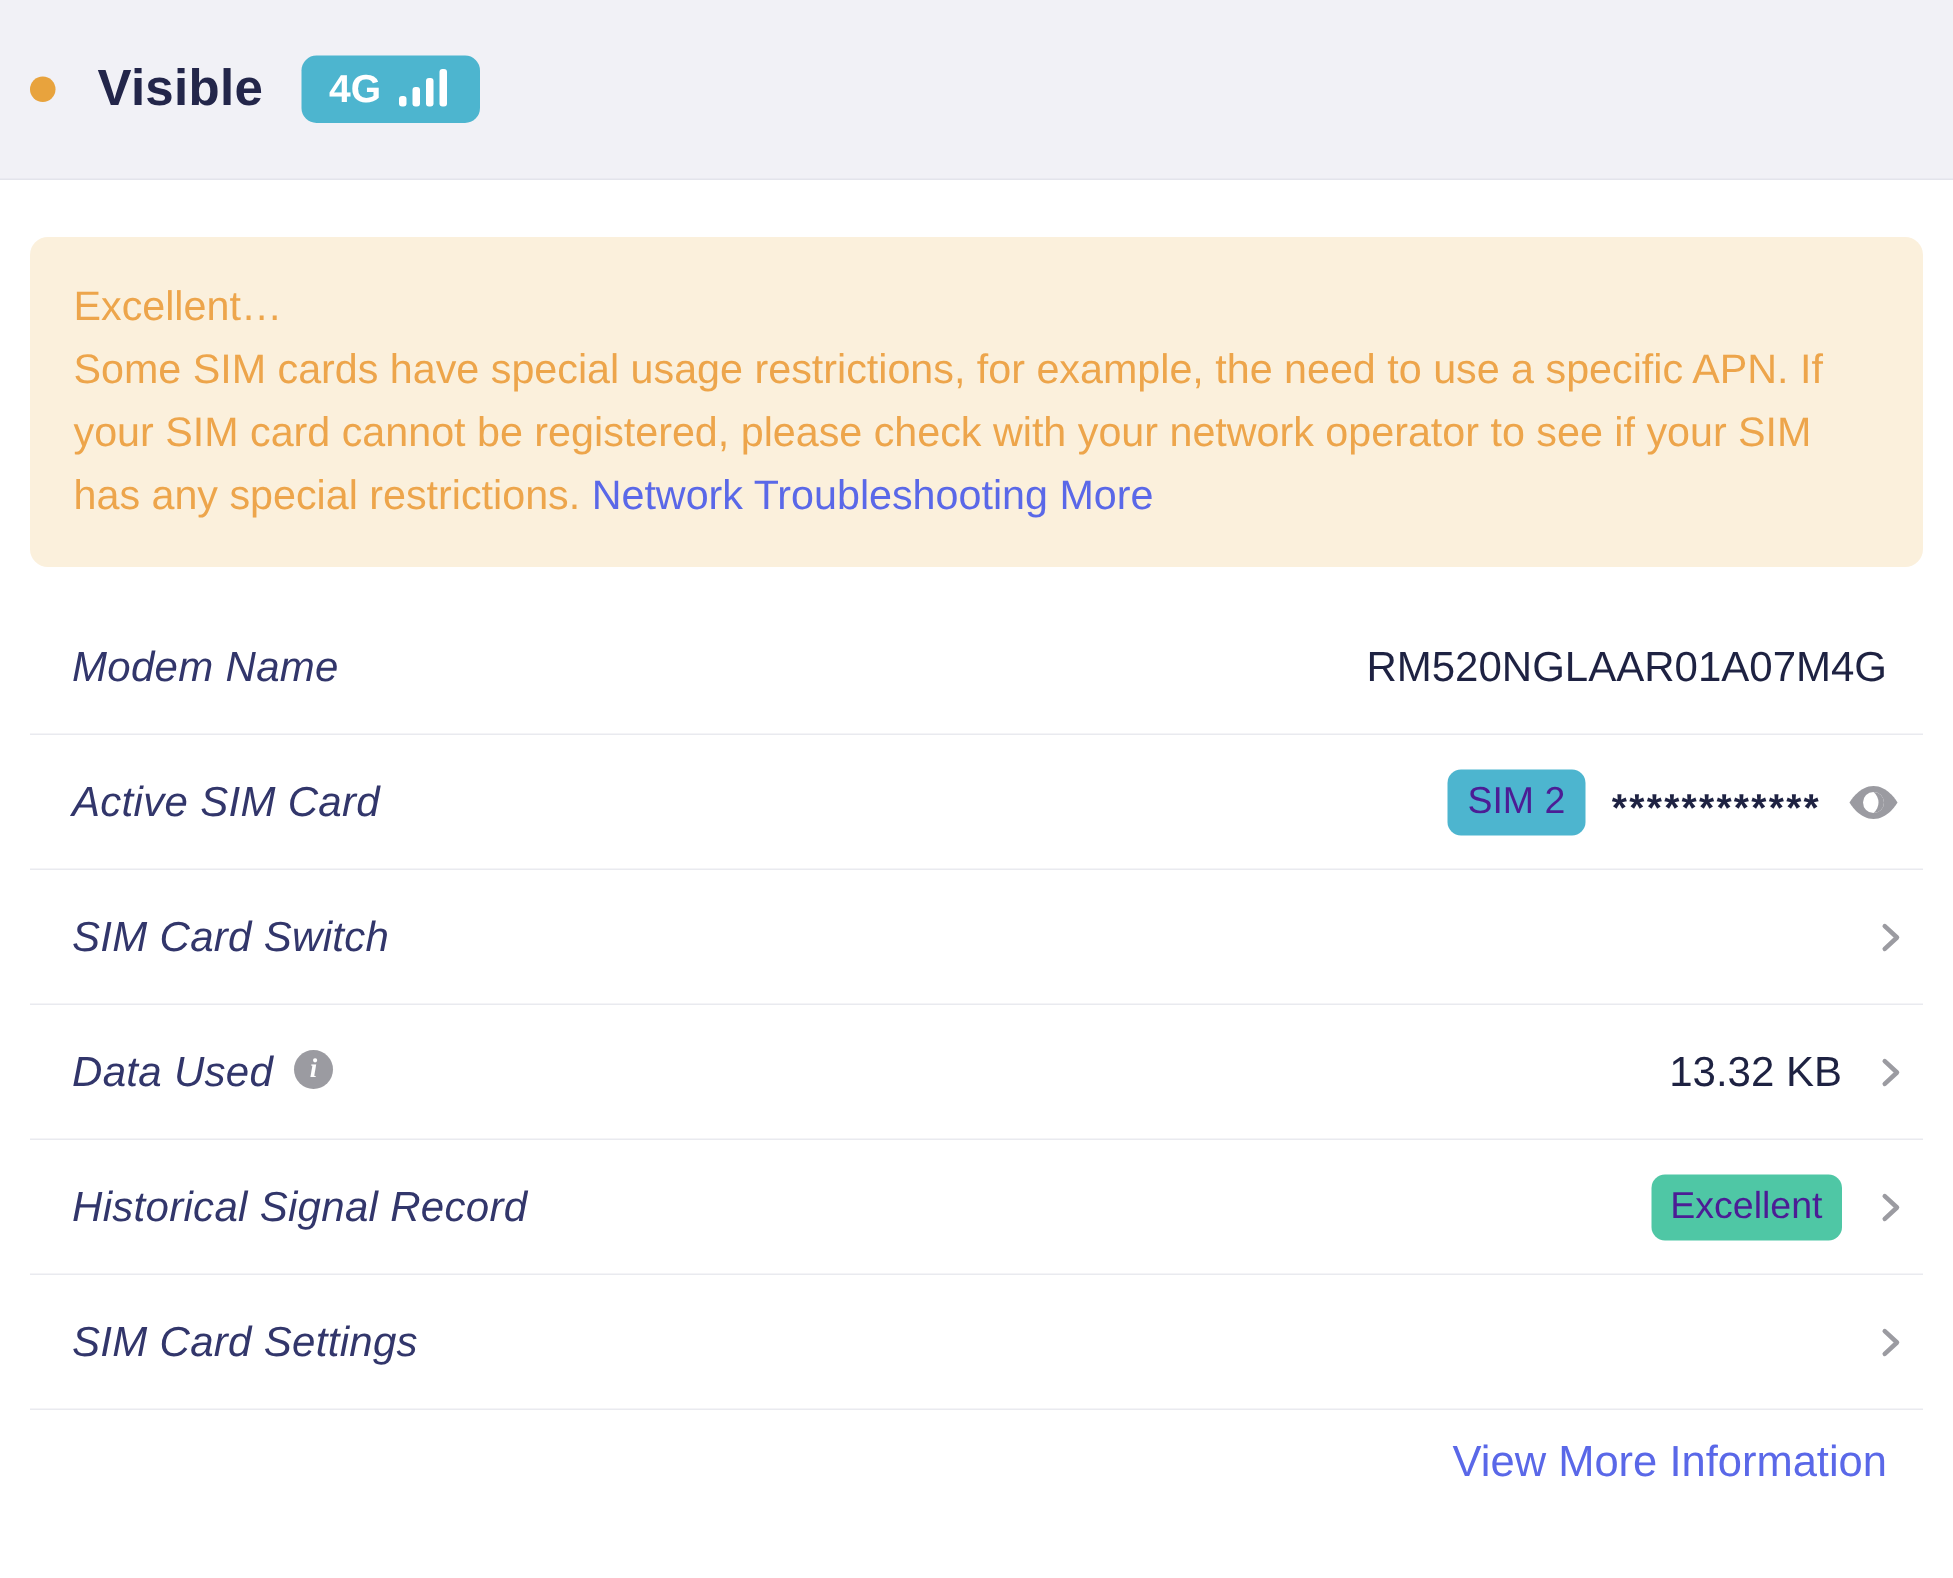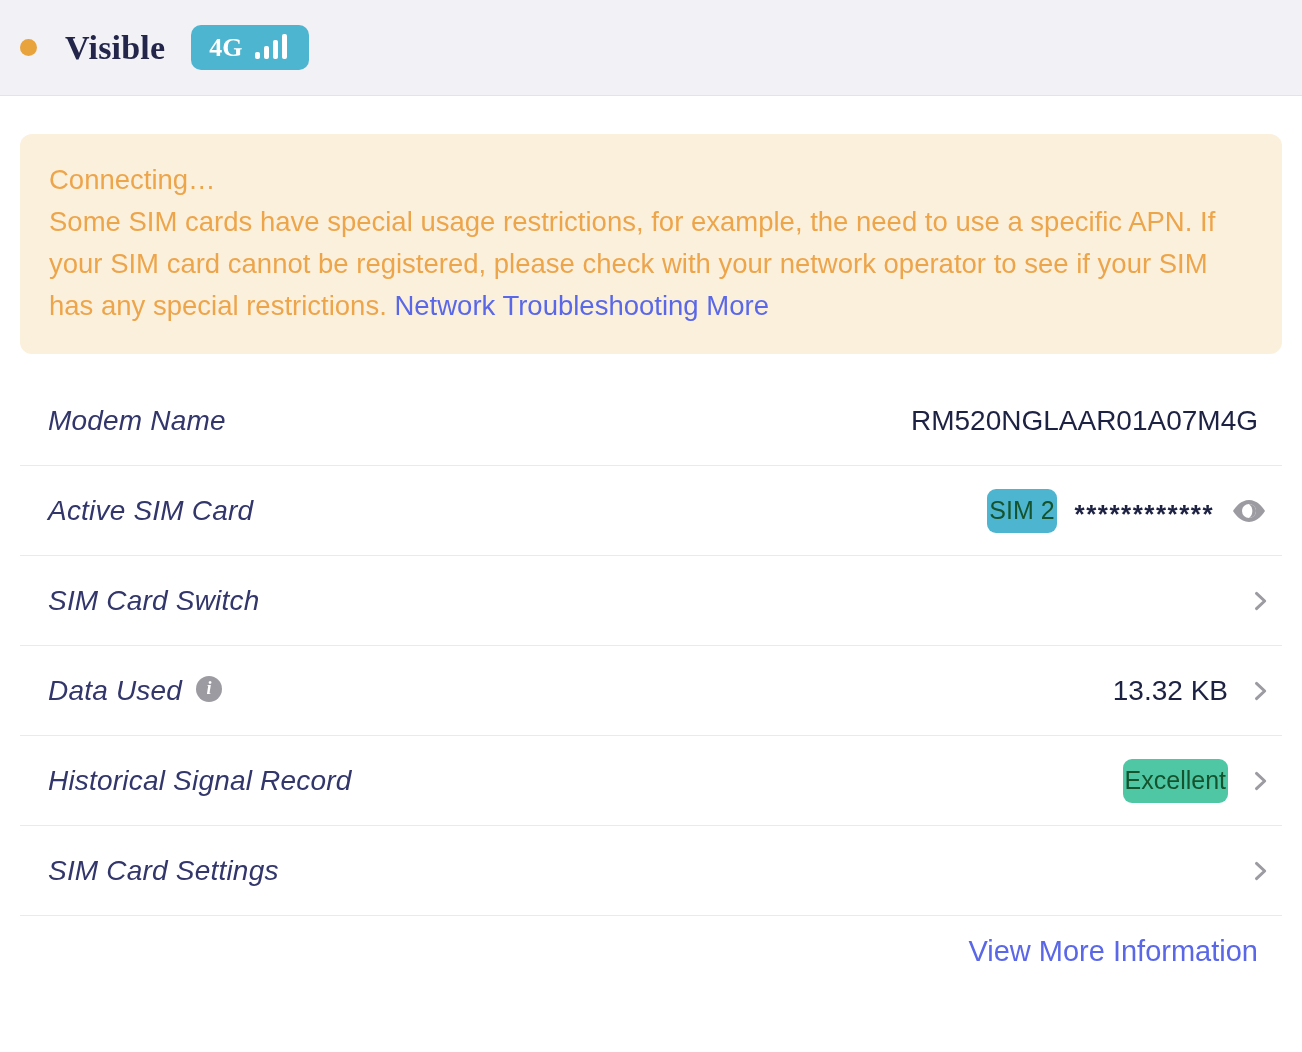--- a/index.html
+++ b/index.html
@@ -5,26 +5,25 @@
   * { margin: 0; padding: 0; box-sizing: border-box; }
   html, body {
     width: 1302px; height: 1052px;
     background: #ffffff;
     font-family: "Liberation Sans", "DejaVu Sans", sans-serif;
     overflow: hidden;
   }
 
   
   .header {
-    height: 96px;
+    height: 120px;
     background: #F1F1F6;
     border-bottom: 1px solid #E3E4EB;
     display: flex; align-items: center;
     padding-left: 20px;
-    font-family: Liberation Serif, serif;
   }
   .status-dot {
     width: 17px; height: 17px; border-radius: 50%;
     background: #E8A33D;
     margin-right: 28px;
     flex: 0 0 auto;
   }
   .header-title {
     font-size: 34px; font-weight: 600; color: #23264A;
     letter-spacing: 0.2px;
@@ -81,22 +80,22 @@
   }
   .masked {
     font-size: 26px; font-weight: 700; color: #1E2242; letter-spacing: 1.5px;
     position: relative; top: 4px;
   }
 
   .pill {
     height: 44px;
     border-radius: 9px;
     display: flex; align-items: center;
-    padding: 0 2px;
-    color: #14532d; font-size: 25px;
+    padding: 0 13px;
+    color: #4c1d95; font-size: 25px;
     white-space: nowrap;
   }
   .pill-sim { background: #4DB5CF; cursor: default; }
   .pill-signal { background: #4FC7A5; }
 
   .icon-btn {
     background: none; border: none; padding: 0;
     display: flex; align-items: center; cursor: pointer;
   }
   .info-icon {
@@ -136,21 +135,21 @@
         <rect x="18" y="7" width="5" height="19" rx="2" fill="#ffffff"></rect>
         <rect x="27" y="1" width="5" height="25" rx="2" fill="#ffffff"></rect>
       </svg>
     </span>
   </div>
 </div>
 
 <div class="content">
 
   <div class="notice">
-    <span>Connecting…</span><br>
+    <span>Excellent…</span><br>
     <span>Some SIM cards have special usage restrictions, for example, the need to use a specific APN. If your SIM card cannot be registered, please check with your network operator to see if your SIM has any special restrictions.</span>
     <a>Network Troubleshooting More</a>
   </div>
 
   <div class="rows">
 
     <div class="row">
       <div class="row-left">
         <span class="row-label">Modem Name</span>
       </div>

